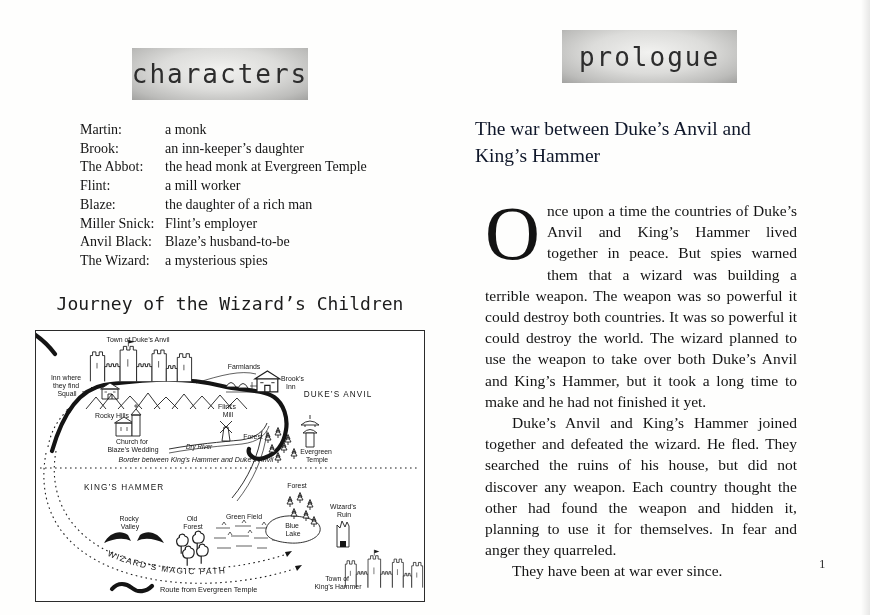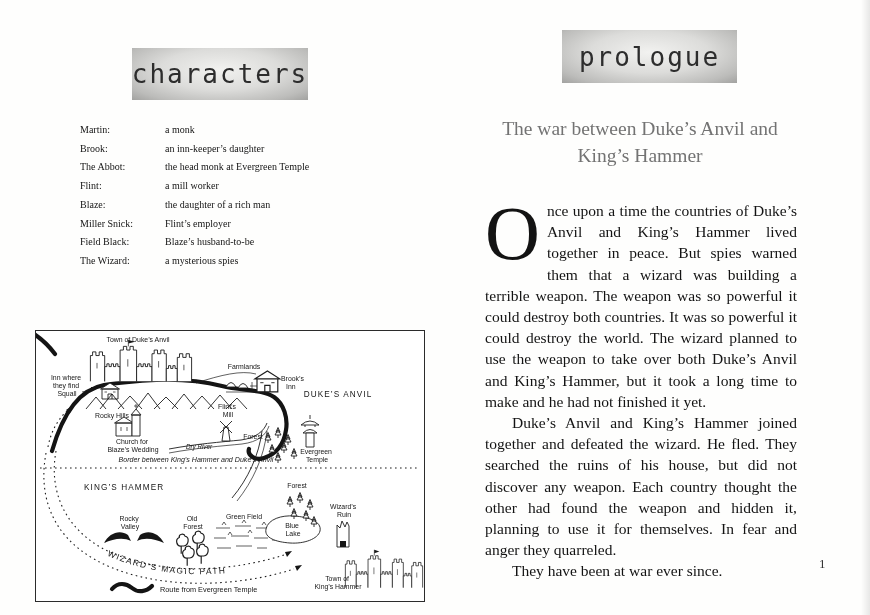--- a/index.html
+++ b/index.html
@@ -17,21 +17,21 @@
     position:absolute; height:52px; display:flex; align-items:center; justify-content:center;
     background:radial-gradient(ellipse at 50% 42%, #f2f2f0 0%, #dcdcda 48%, #bcbcba 82%, #a2a2a0 100%);
   }
   .header-box span {
     font-family:"DejaVu Sans Mono", monospace; font-size:26px; color:#2d2d2d; letter-spacing:2px;
   }
   .char-header { left:132px; top:48px; width:176px; }
   .pro-header  { left:127px; top:30px; width:175px; height:53px; }
 
   .char-list { position:absolute; left:80px; top:121px; width:330px;
-    font-size:10px; line-height:18.7px; color:#141414; }
+    font-size:14px; line-height:18.7px; color:#141414; }
   .char-row { display:grid; grid-template-columns:85px 1fr; }
 
   .map-title { position:absolute; left:30px; top:293px; width:400px; text-align:center;
     font-family:"DejaVu Sans Mono", monospace; font-size:18px; color:#1c1c1c; letter-spacing:0px; }
 
   .map-box { position:absolute; left:35px; top:330px; width:390px; height:272px;
     border:1.3px solid #2b2b2b; background:#fff; }
   .map-svg { display:block; width:100%; height:100%; }
   .map-svg text { font-family:"Liberation Sans", sans-serif; fill:#161616;
     paint-order:stroke; stroke:#fff; stroke-width:0; }
@@ -42,22 +42,22 @@
   .ital { font-style:italic; font-size:7.1px; }
   .magic-txt { font-size:8.4px; letter-spacing:1.5px; fill:#0f0f0f; }
   .legend-txt { font-size:7.3px; }
   .ln  { stroke:#1d1d1d; fill:none; stroke-width:0.9; }
   .ln-thin { stroke:#1d1d1d; fill:none; stroke-width:0.7; }
   .route { stroke:#141414; fill:none; stroke-width:4.2; stroke-linecap:round; }
   .dots { stroke:#1d1d1d; fill:none; stroke-width:1.1; stroke-dasharray:1.6 3.4; }
   .bld { stroke:#1d1d1d; fill:#ffffff; stroke-width:0.9; }
   .fillblk { fill:#161616; stroke:none; }
 
-  .chapter-title { position:absolute; left:40px; top:115px; width:330px; text-align:center;
-    font-size:19.5px; line-height:27px; color:#737373; }
+  .chapter-title { position:absolute; left:40px; top:115px; width:330px; text-align:left;
+    font-size:19.5px; line-height:27px; color:#0f172a; }
   .body-text { position:absolute; left:50px; top:200px; width:312px;
     font-size:15.5px; line-height:21.2px; text-align:justify; color:#131313; }
   .body-text p { margin:0; }
   .indent { text-indent:27px; }
   .dropcap { float:left; font-size:76px; line-height:61px; height:62px;
     margin:3px 7px 0 0; color:#131313; }
   .page-num { position:absolute; left:384px; top:556px; font-size:13px; color:#333; }
 </style>
 </head>
 <body>
@@ -89,29 +89,30 @@
       </div>
         <div class="char-row">
         <span class="char-name">Blaze:</span>
         <span class="char-desc">the daughter of a rich man</span>
       </div>
         <div class="char-row">
         <span class="char-name">Miller Snick:</span>
         <span class="char-desc">Flint’s employer</span>
       </div>
         <div class="char-row">
-        <span class="char-name">Field Black:</span>
+        <span class="char-name">Anvil Black:</span>
         <span class="char-desc">Blaze’s husband-to-be</span>
       </div>
         <div class="char-row">
         <span class="char-name">The Wizard:</span>
         <span class="char-desc">a mysterious spies</span>
       </div>
       </div>
 
+    <div class="map-title">Journey of the Wizard’s Children</div>
 
     <div class="map-box">
       <svg class="map-svg" viewBox="0 0 388 270">
         <defs>
           <g id="castle">
             <path class="bld" d="M4,46 V18 h2 v-4 h3 v4 h3 v-4 h3 v4 h2 V46"></path>
             <path class="bld" d="M17,46 V30 h2 v-3 h2 v3 h2 v-3 h2 v3 h2 v-3 h2 v3 h2 V46"></path>
             <path class="bld" d="M31,46 V12 h3 V8 h3 v4 h3 V8 h3 v4 h3 V46"></path>
             <line class="ln-thin" x1="38.5" y1="8" x2="38.5" y2="1"></line>
             <path class="fillblk" d="M38.5,1 l6,2 -6,2 z"></path>

